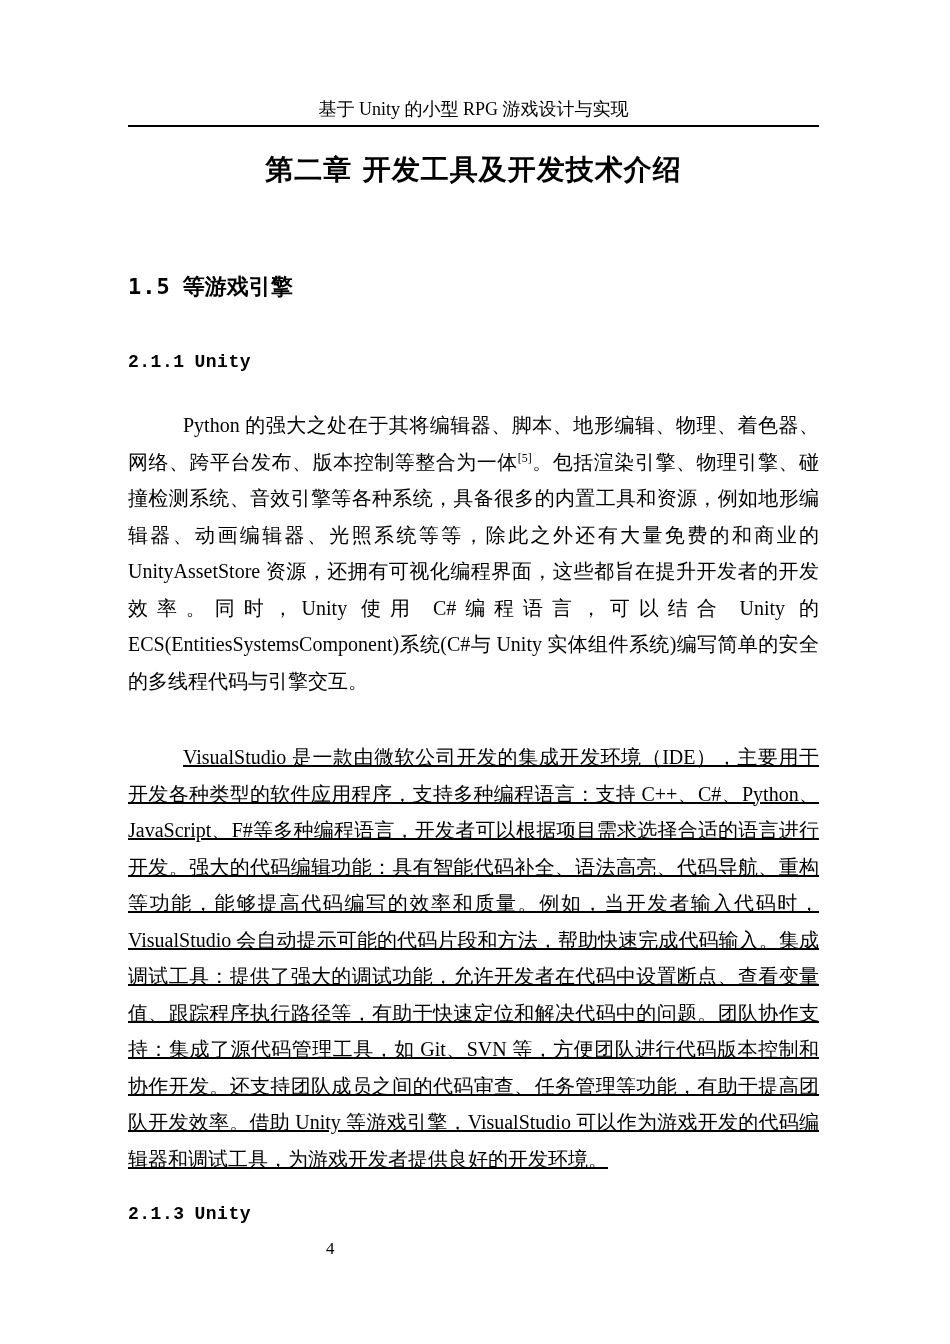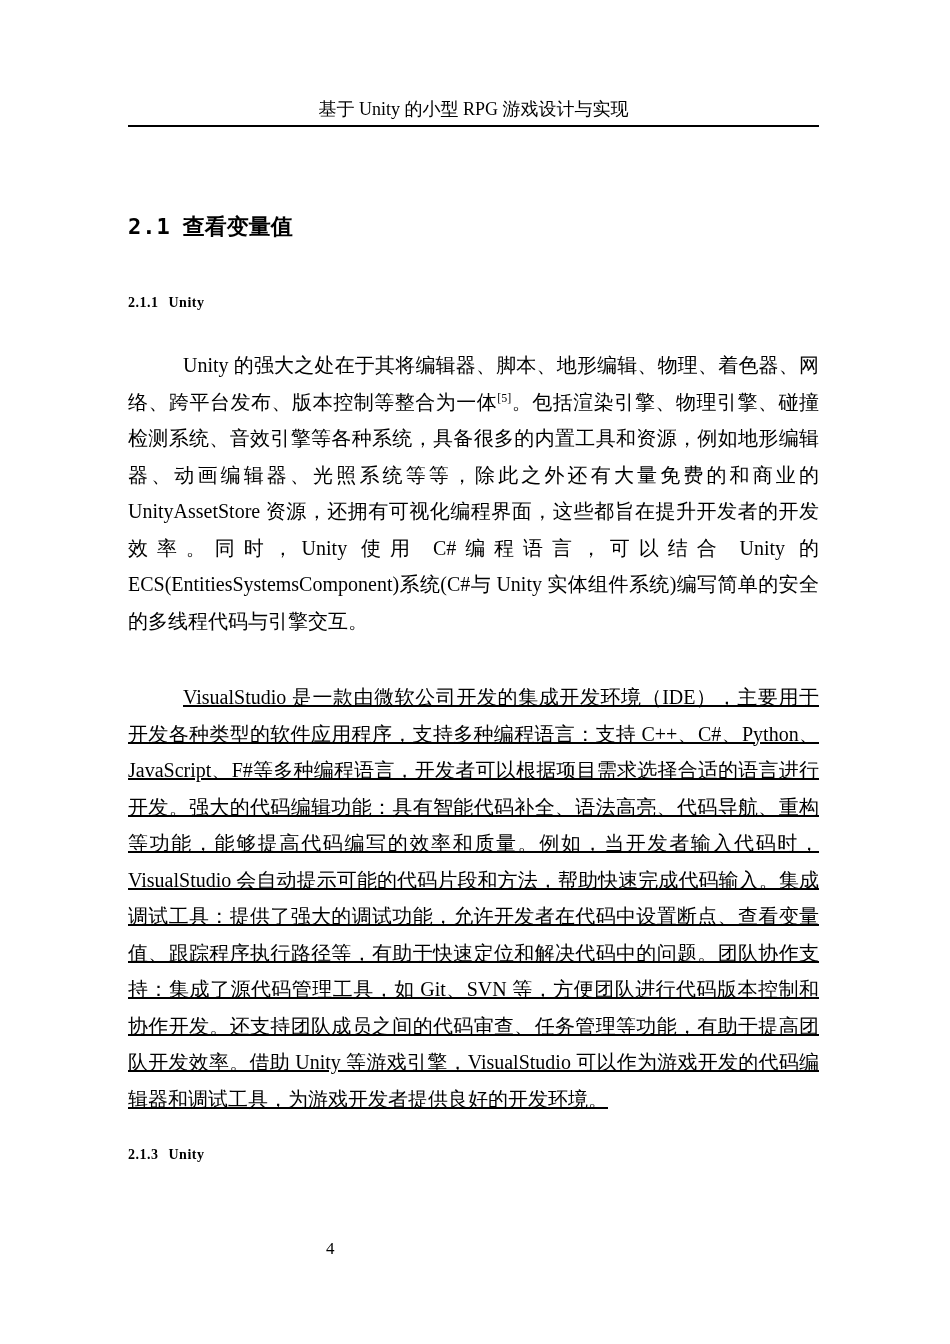--- a/index.html
+++ b/index.html
@@ -42,23 +42,23 @@
     font-weight: bold;
     font-size: 22px;
     line-height: 28px;
   }
   .section-heading .num {
     font-family: "DejaVu Sans Mono", "Liberation Mono", monospace;
     margin-right: 12px;
     letter-spacing: 1px;
   }
   .subsection-heading {
-    font-family: Liberation Serif, serif;
+    font-family: Liberation Mono, monospace;
     font-weight: 600;
-    font-size: 14px;
+    font-size: 18px;
     line-height: 23px;
     letter-spacing: 0.5px;
   }
   .subsection-heading .num {
     margin-right: 10px;
   }
   #h211 { margin: 50px 0 0 0; }
   #h212 { margin: 24px 0 0 0; }
   #h213 { margin: 26px 0 0 0; }
   .body-para {
@@ -87,31 +87,32 @@
 </style>
 </head>
 <body>
 
 <div class="page">
 
   <div class="running-header">
     <span>基于 Unity 的小型 RPG 游戏设计与实现</span>
   </div>
 
+  <h1 class="chapter-title">第二章 开发工具及开发技术介绍</h1>
 
   <h2 class="section-heading">
-    <span class="num">2.1</span><span>查看变量值</span>
+    <span class="num">1.5</span><span>等游戏引擎</span>
   </h2>
 
   <h3 class="subsection-heading" id="h211">
     <span class="num">2.1.1</span><span>Unity</span>
   </h3>
 
   <p class="body-para" id="para-unity">
-    <span>Unity 的强大之处在于其将编辑器、脚本、地形编辑、物理、着色器、网络、跨平台发布、版本控制等整合为一体</span><sup class="cite-sup">[5]</sup><span>。包括渲染引擎、物理引擎、碰撞检测系统、音效引擎等各种系统，具备很多的内置工具和资源，例如地形编辑器、动画编辑器、光照系统等等，除此之外还有大量免费的和商业的 UnityAssetStore 资源，还拥有可视化编程界面，这些都旨在提升开发者的开发效率。同时，Unity 使用 C#编程语言，可以结合 Unity 的 ECS(EntitiesSystemsComponent)系统(C#与 Unity 实体组件系统)编写简单的安全的多线程代码与引擎交互。</span>
+    <span>Python 的强大之处在于其将编辑器、脚本、地形编辑、物理、着色器、网络、跨平台发布、版本控制等整合为一体</span><sup class="cite-sup">[5]</sup><span>。包括渲染引擎、物理引擎、碰撞检测系统、音效引擎等各种系统，具备很多的内置工具和资源，例如地形编辑器、动画编辑器、光照系统等等，除此之外还有大量免费的和商业的 UnityAssetStore 资源，还拥有可视化编程界面，这些都旨在提升开发者的开发效率。同时，Unity 使用 C#编程语言，可以结合 Unity 的 ECS(EntitiesSystemsComponent)系统(C#与 Unity 实体组件系统)编写简单的安全的多线程代码与引擎交互。</span>
   </p>
 
 
   <p class="body-para" id="para-visualstudio">VisualStudio 是一款由微软公司开发的集成开发环境（IDE），主要用于开发各种类型的软件应用程序，支持多种编程语言：支持 C++、C#、Python、JavaScript、F#等多种编程语言，开发者可以根据项目需求选择合适的语言进行开发。强大的代码编辑功能：具有智能代码补全、语法高亮、代码导航、重构等功能，能够提高代码编写的效率和质量。例如，当开发者输入代码时，VisualStudio 会自动提示可能的代码片段和方法，帮助快速完成代码输入。集成调试工具：提供了强大的调试功能，允许开发者在代码中设置断点、查看变量值、跟踪程序执行路径等，有助于快速定位和解决代码中的问题。团队协作支持：集成了源代码管理工具，如 Git、SVN 等，方便团队进行代码版本控制和协作开发。还支持团队成员之间的代码审查、任务管理等功能，有助于提高团队开发效率。借助 Unity 等游戏引擎，VisualStudio 可以作为游戏开发的代码编辑器和调试工具，为游戏开发者提供良好的开发环境。</p>
 
   <h3 class="subsection-heading" id="h213">
     <span class="num">2.1.3</span><span>Unity</span>
   </h3>
 
   <div class="page-number">4</div>

